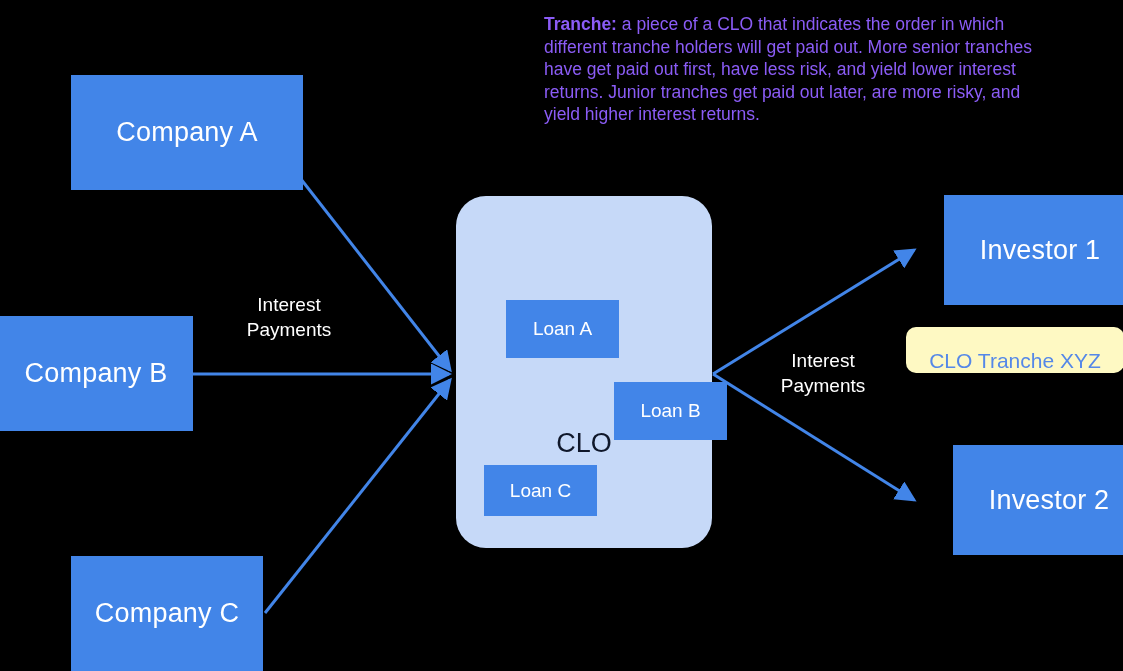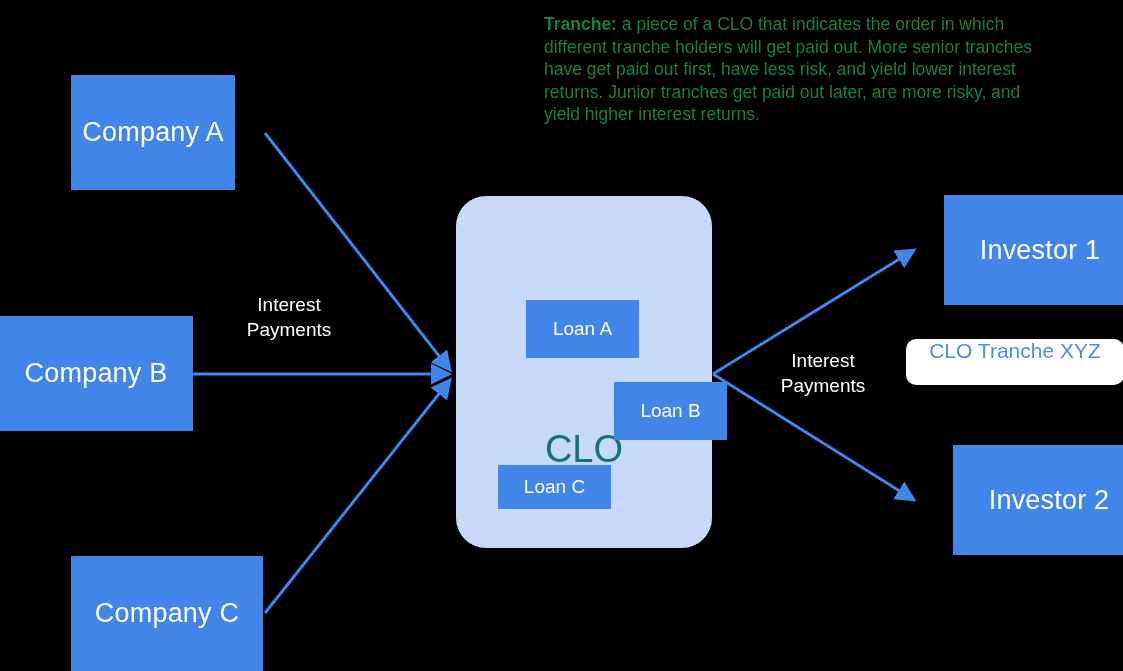--- a/index.html
+++ b/index.html
@@ -56,49 +56,48 @@
     background: #c6d9f8;
     border-radius: 30px;
     box-sizing: border-box;
   }
   #clo-title {
     position: absolute;
     left: 0;
     top: 232px;
     width: 256px;
     text-align: center;
-    color: #0f766e;
-    font-size: 38px;
+    color: #0f172a;
+    font-size: 27px;
   }
   .tranche-pill {
     position: absolute;
-    background: #ffffff;
+    background: #fef9c3;
     color: #5588e8;
     border-radius: 10px;
     display: flex;
-    align-items: flex-start;
+    align-items: flex-end;
     justify-content: center;
     font-size: 21px;
     box-sizing: border-box;
-    margin-top: 12px;
   }
   .edge-label {
     position: absolute;
     color: #ffffff;
     font-size: 19px;
     line-height: 25px;
     text-align: center;
     white-space: pre-line;
   }
   #tranche-note {
     position: absolute;
     left: 544px;
     top: 13px;
     width: 510px;
-    color: #15803d;
+    color: #8b5cf6;
     font-size: 17.5px;
     line-height: 22.5px;
   }
   #tranche-note .term {
     font-weight: bold;
   }
 </style>
 </head>
 <body>
 
@@ -119,47 +118,47 @@
 
     <line x1="713" y1="374" x2="914" y2="250" stroke="#4285e8" stroke-width="3" marker-end="url(#arrowhead)"></line>
 
     <line x1="713" y1="374" x2="914" y2="500" stroke="#4285e8" stroke-width="3" marker-end="url(#arrowhead)"></line>
   </svg>
 
   <div id="tranche-note">
     <span class="term">Tranche:</span><span> a piece of a CLO that indicates the order in which different tranche holders will get paid out. More senior tranches have get paid out first, have less risk, and yield lower interest returns. Junior tranches get paid out later, are more risky, and yield higher interest returns.</span>
   </div>
 
-  <div class="node-box" style="left:71px; top:75px; width:164px; height:115px;">
+  <div class="node-box" style="left:71px; top:75px; width:232px; height:115px;">
     <span>Company A</span>
   </div>
 
   <div class="node-box" style="left:-1px; top:316px; width:194px; height:115px;">
     <span>Company B</span>
   </div>
 
   <div class="node-box" style="left:71px; top:556px; width:192px; height:115px;">
     <span>Company C</span>
   </div>
 
   <div class="edge-label" style="left:209px; top:292px; width:160px;">Interest
 Payments</div>
 
   <div id="clo-container">
     <div id="clo-title">CLO</div>
 
-    <div class="loan-box" style="left:50px; top:104px; width:113px; height:58px;margin-left:20px;">
+    <div class="loan-box" style="left:50px; top:104px; width:113px; height:58px;">
       <span>Loan A</span>
     </div>
 
     <div class="loan-box" style="left:118px; top:186px; width:113px; height:58px;margin-left:40px;">
       <span>Loan B</span>
     </div>
 
-    <div class="loan-box" style="left:42px; top:269px; width:113px; height:44px;">
+    <div class="loan-box" style="left:28px; top:269px; width:113px; height:51px;">
       <span>Loan C</span>
     </div>
   </div>
 
   <div class="edge-label" style="left:743px; top:348px; width:160px;">Interest
 Payments</div>
 
   <div class="node-box" style="left:944px; top:195px; width:192px; height:110px;">
     <span>Investor 1</span>
   </div>

